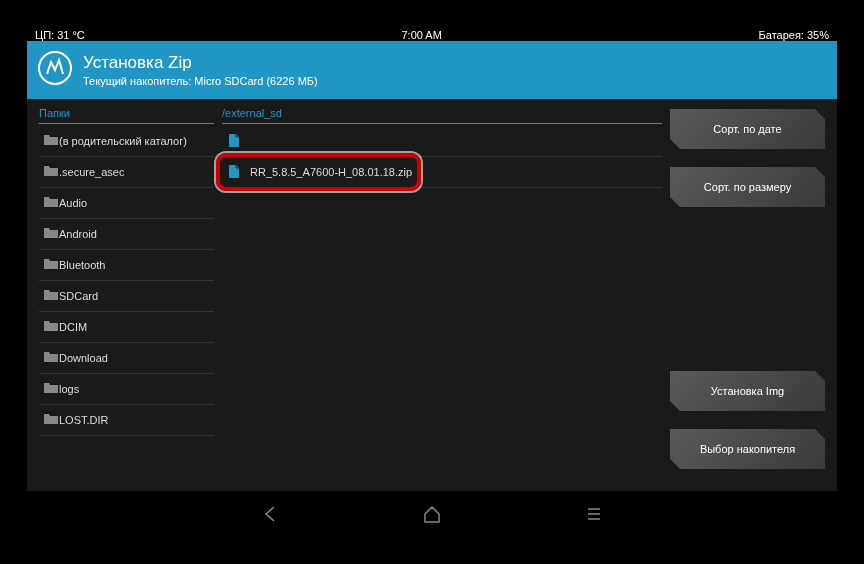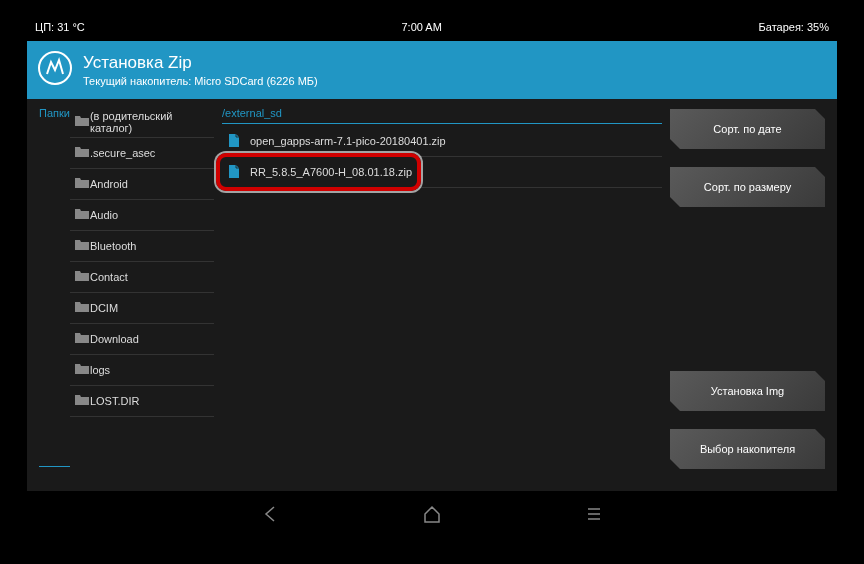--- a/index.html
+++ b/index.html
@@ -18,21 +18,21 @@
     width: 810px;
     height: 520px;
     background: #1a1a1a;
   }
   .statusbar {
     height: 20px;
     background: #000;
     color: #fff;
     font-size: 11px;
     display: flex;
-    align-items: flex-start;
+    align-items: flex-end;
     padding: 0 8px;
   }
   .statusbar .sb-center { flex:1; text-align:center; }
   .statusbar .sb-right { text-align:right; }
   .header {
     height: 58px;
     background: #2196c4;
     display: flex;
     align-items: center;
     padding: 0 10px;
@@ -46,21 +46,21 @@
     color: #fff;
     font-size: 11px;
     margin-top: 2px;
   }
   .body {
     display: flex;
     height: 370px;
     padding: 8px 12px 0 12px;
     gap: 8px;
   }
-  .col-folders { width: 175px; display:flex; flex-direction:row; }
+  .col-folders { width: 175px; display:flex; flex-direction:column; }
   .col-files { flex: 1; display:flex; flex-direction:column; }
   .col-buttons { width: 155px; display:flex; flex-direction:column; gap:18px; padding-top:2px;}
   .col-label {
     color: #2196c4;
     font-size: 11px;
     padding-bottom: 4px;
     border-bottom: 1px solid #2196c4;
     margin-bottom: 2px;
   }
   .folder-list {
@@ -165,39 +165,39 @@
           <div class="folder-item">
             <span><svg width="16" height="14" viewBox="0 0 16 14">
                 <path d="M1 3 L1 12 L15 12 L15 4 L7 4 L6 2 L1 2 Z" fill="#888"></path>
               </svg></span>
             <span>.secure_asec</span>
           </div>
           <div class="folder-item">
             <span><svg width="16" height="14" viewBox="0 0 16 14">
                 <path d="M1 3 L1 12 L15 12 L15 4 L7 4 L6 2 L1 2 Z" fill="#888"></path>
               </svg></span>
+            <span>Audio</span>
+          </div>
+          <div class="folder-item">
+            <span><svg width="16" height="14" viewBox="0 0 16 14">
+                <path d="M1 3 L1 12 L15 12 L15 4 L7 4 L6 2 L1 2 Z" fill="#888"></path>
+              </svg></span>
             <span>Android</span>
           </div>
           <div class="folder-item">
             <span><svg width="16" height="14" viewBox="0 0 16 14">
                 <path d="M1 3 L1 12 L15 12 L15 4 L7 4 L6 2 L1 2 Z" fill="#888"></path>
               </svg></span>
-            <span>Audio</span>
-          </div>
-          <div class="folder-item">
-            <span><svg width="16" height="14" viewBox="0 0 16 14">
-                <path d="M1 3 L1 12 L15 12 L15 4 L7 4 L6 2 L1 2 Z" fill="#888"></path>
-              </svg></span>
             <span>Bluetooth</span>
           </div>
           <div class="folder-item">
             <span><svg width="16" height="14" viewBox="0 0 16 14">
                 <path d="M1 3 L1 12 L15 12 L15 4 L7 4 L6 2 L1 2 Z" fill="#888"></path>
               </svg></span>
-            <span>Contact</span>
+            <span>SDCard</span>
           </div>
           <div class="folder-item">
             <span><svg width="16" height="14" viewBox="0 0 16 14">
                 <path d="M1 3 L1 12 L15 12 L15 4 L7 4 L6 2 L1 2 Z" fill="#888"></path>
               </svg></span>
             <span>DCIM</span>
           </div>
           <div class="folder-item">
             <span><svg width="16" height="14" viewBox="0 0 16 14">
                 <path d="M1 3 L1 12 L15 12 L15 4 L7 4 L6 2 L1 2 Z" fill="#888"></path>
@@ -220,21 +220,20 @@
     </div>
 
     <div class="col-files">
       <div class="col-label">/external_sd</div>
       <div id="file-list">
           <div class="file-item">
             <span><svg width="12" height="15" viewBox="0 0 12 15">
                 <path d="M1 1 L8 1 L11 4 L11 14 L1 14 Z" fill="#2196c4"></path>
                 <path d="M8 1 L8 4 L11 4" fill="none" stroke="#1a1a1a" stroke-width="0.8"></path>
               </svg></span>
-            <span>open_gapps-arm-7.1-pico-20180401.zip</span>
           </div>
           <div class="file-item">
             <span><svg width="12" height="15" viewBox="0 0 12 15">
                 <path d="M1 1 L8 1 L11 4 L11 14 L1 14 Z" fill="#2196c4"></path>
                 <path d="M8 1 L8 4 L11 4" fill="none" stroke="#1a1a1a" stroke-width="0.8"></path>
               </svg></span>
             <span>RR_5.8.5_A7600-H_08.01.18.zip</span>
             <div class="file-highlight"></div>
           </div>
         </div>

